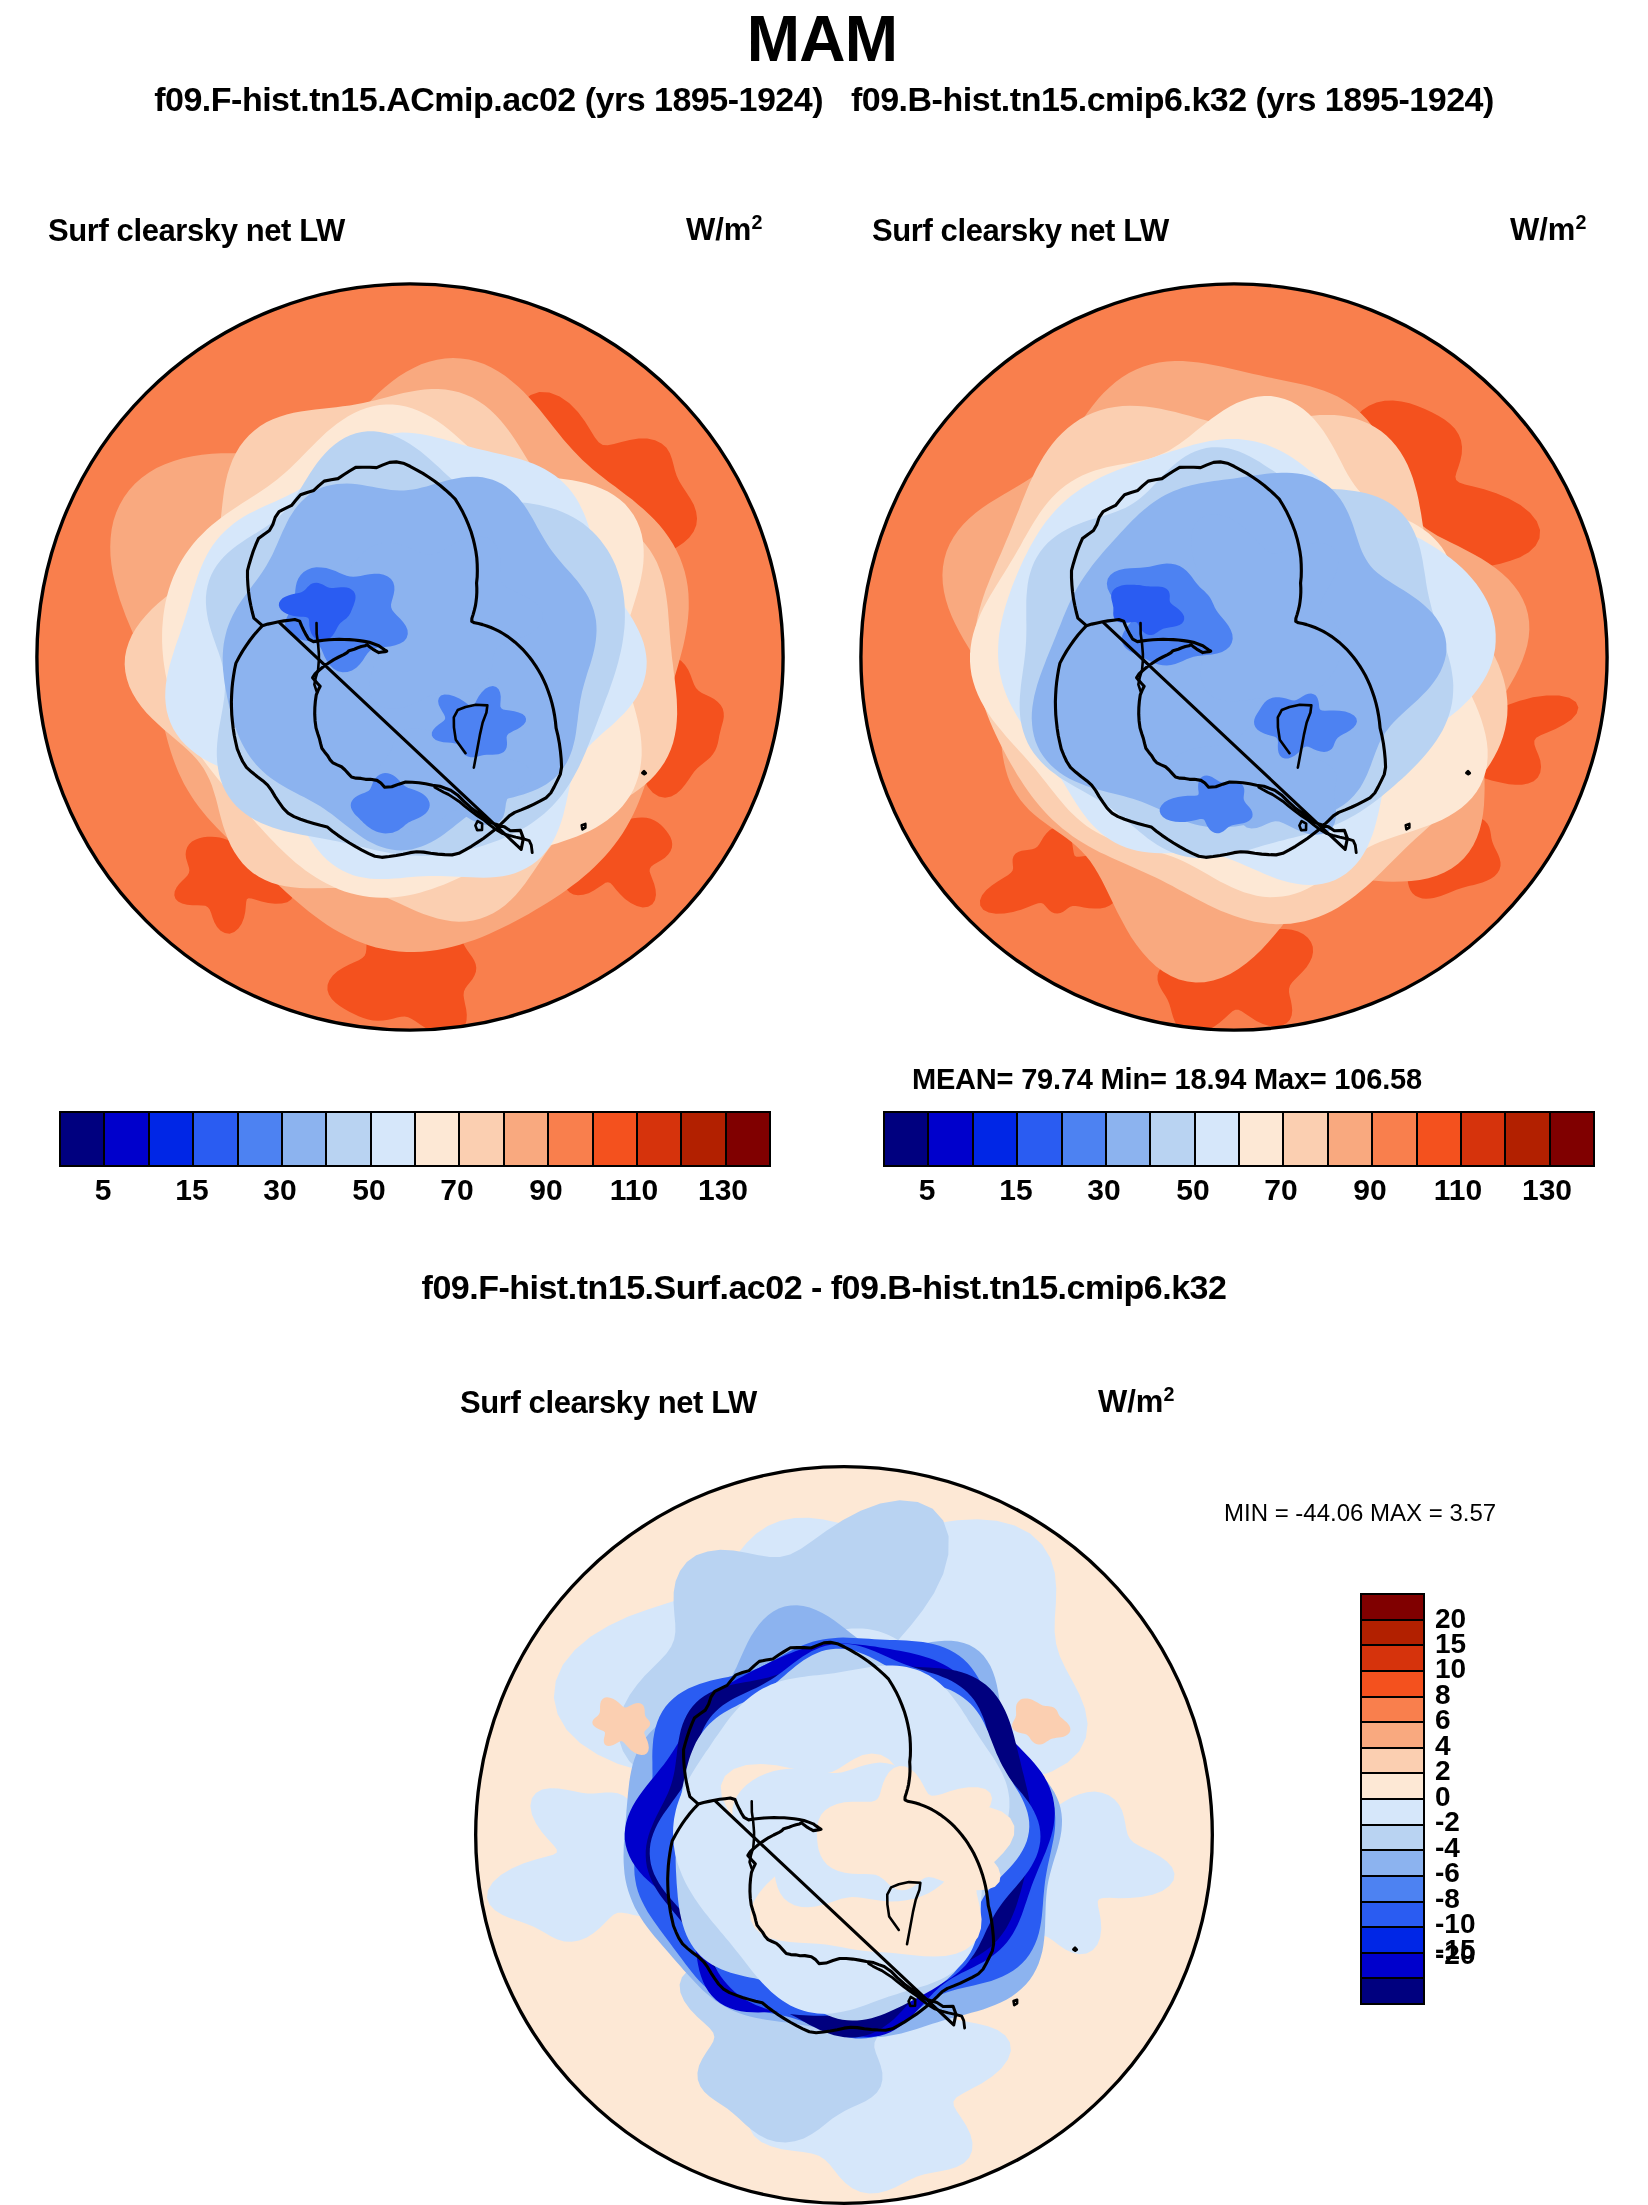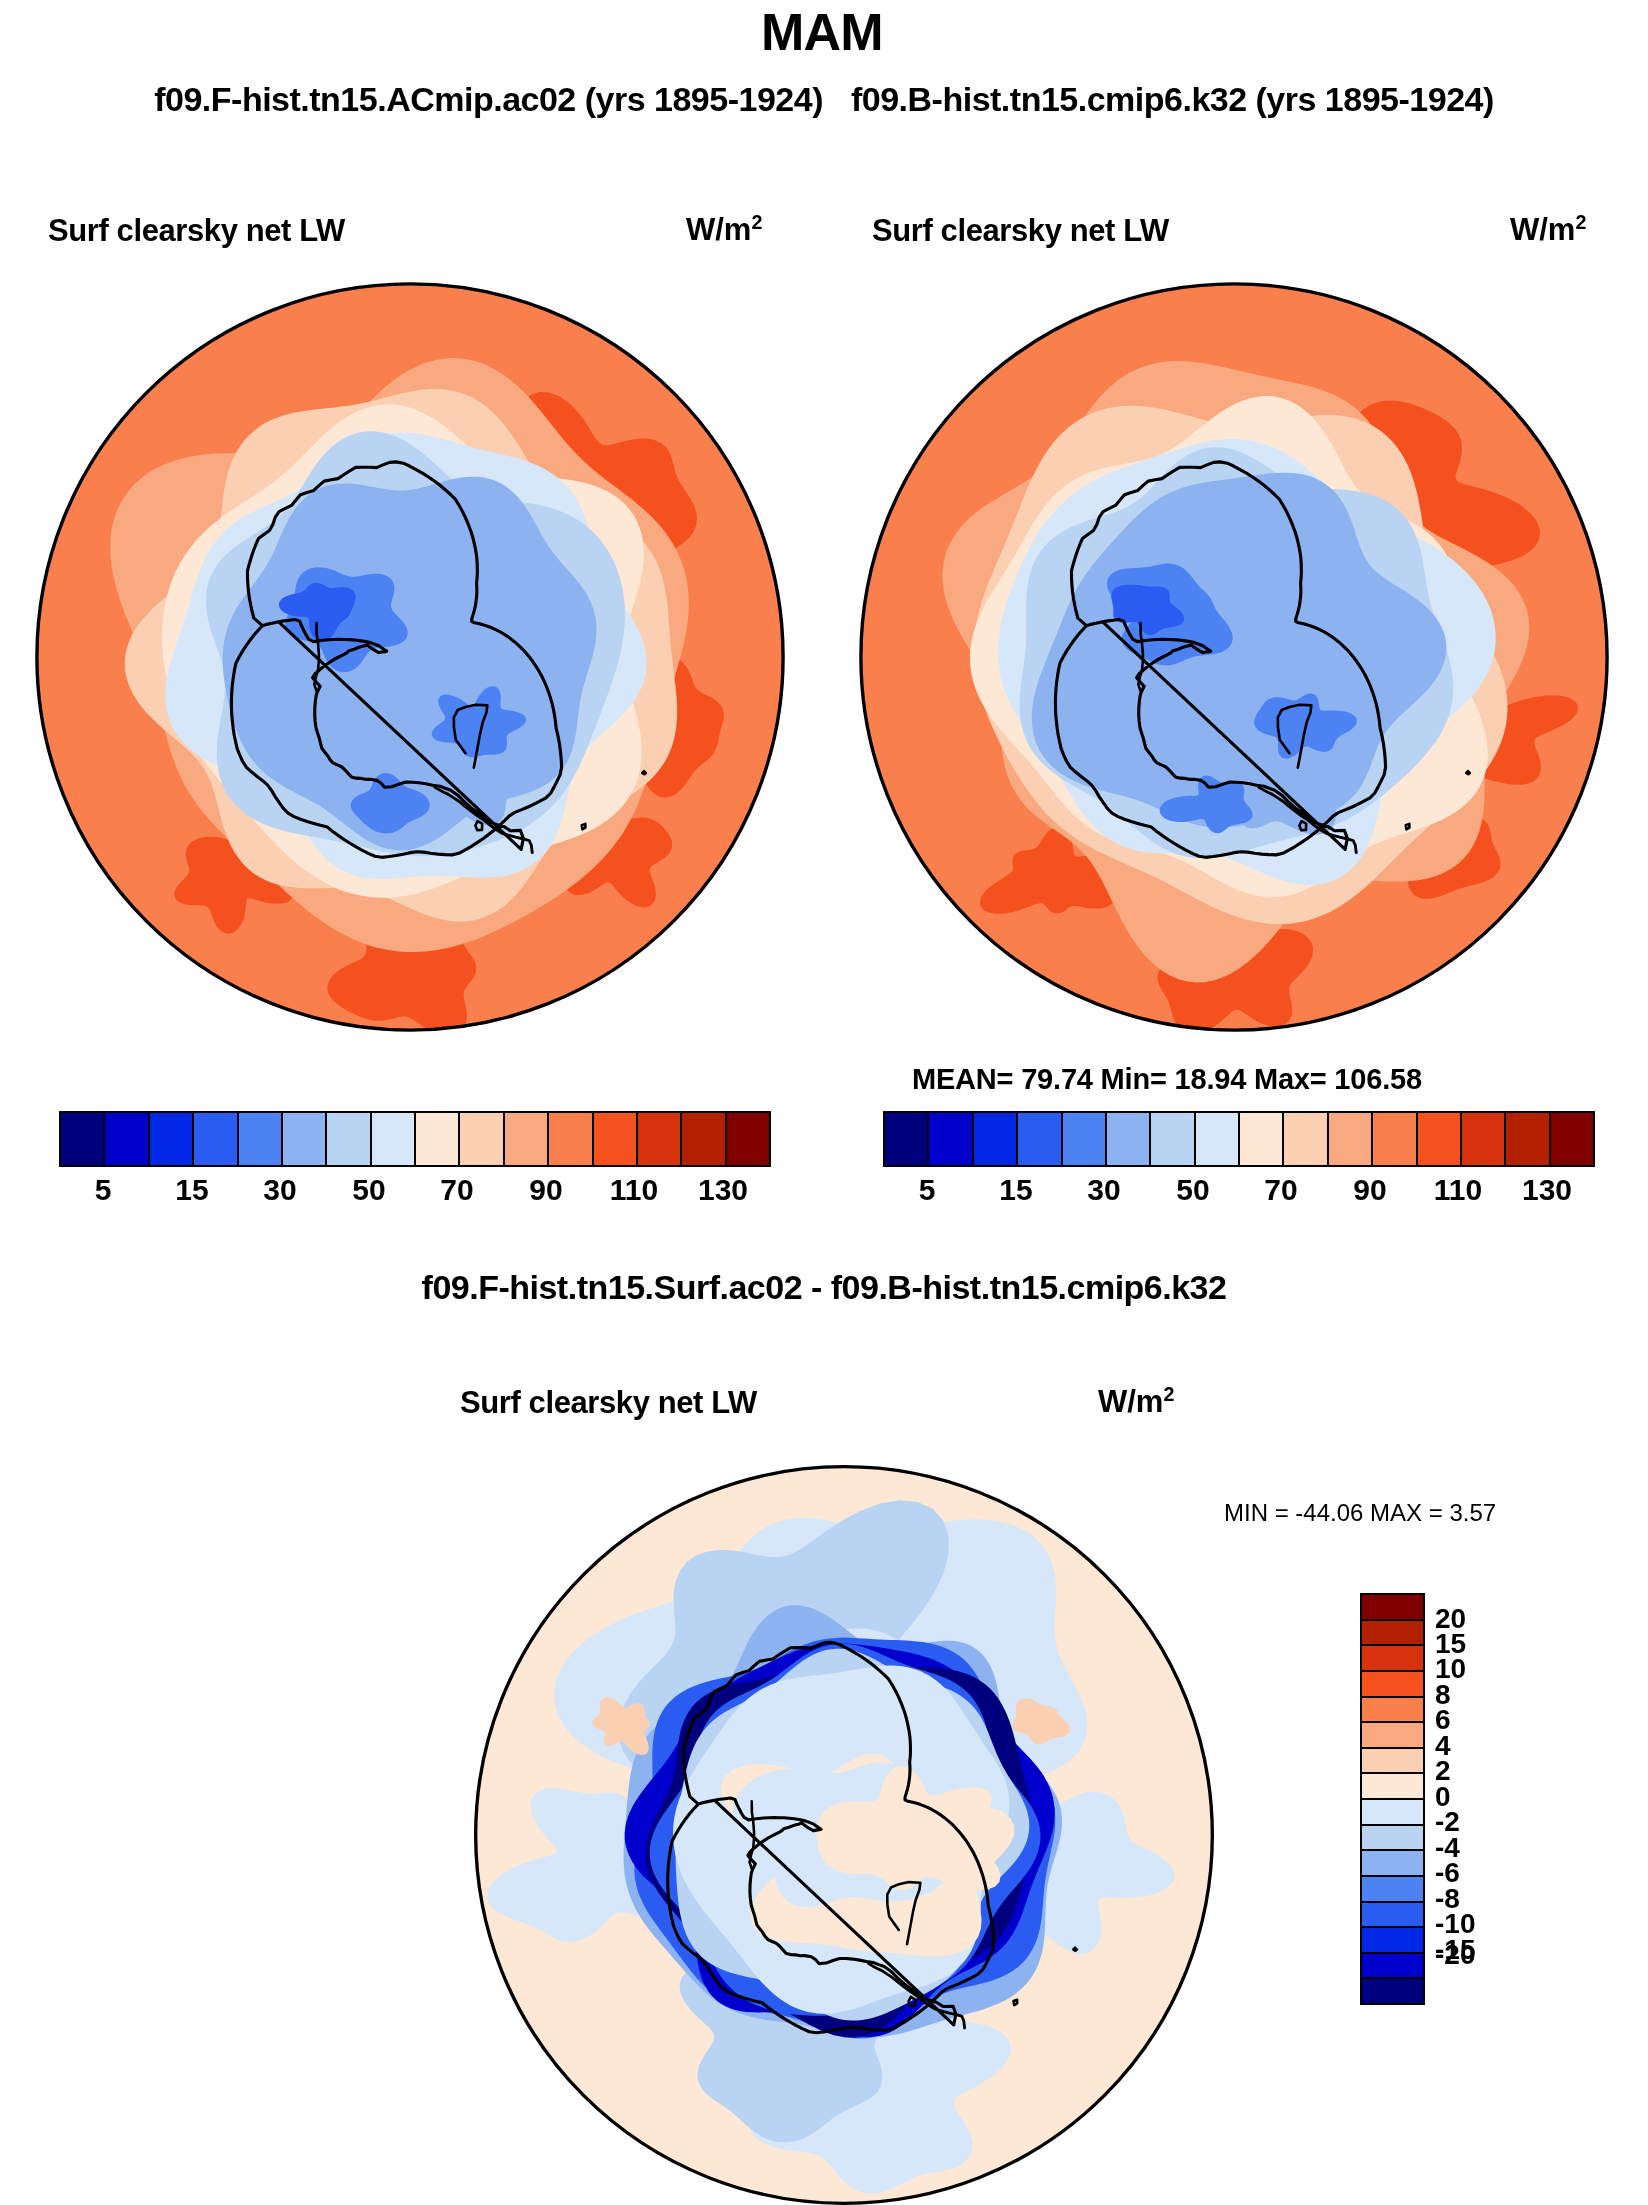--- a/index.html
+++ b/index.html
@@ -1,19 +1,19 @@
 <!DOCTYPE html>
 <html style="font-size:13px"><head>
 <meta charset="utf-8">
 <style>
   html,body{margin:0;padding:0;background:#ffffff;}
   body{width:1648px;height:2205px;position:relative;
        font-family:"Liberation Sans",sans-serif;color:#000;overflow:hidden;}
   #main-title{position:absolute;left:0;top:1.6px;width:1644px;text-align:center;
-      font-size:52px;font-weight:bold;letter-spacing:-0.8px;}
+      font-size:64px;font-weight:bold;letter-spacing:-0.8px;}
   #subtitle-row{position:absolute;left:0;top:80px;width:1648px;
       display:flex;justify-content:center;align-items:baseline;
       font-size:34px;font-weight:bold;letter-spacing:-0.5px;}
   #subtitle-row span{white-space:nowrap;}
   .sub-gap{display:inline-block;width:28px;}
 
   .panel{position:absolute;}
   .panel-var{position:absolute;font-size:31px;font-weight:bold;letter-spacing:-0.4px;white-space:nowrap;}
   .panel-units{position:absolute;font-size:31px;font-weight:bold;white-space:nowrap;text-align:right;}
   .panel-units sup{font-size:19.7px;vertical-align:super;}

